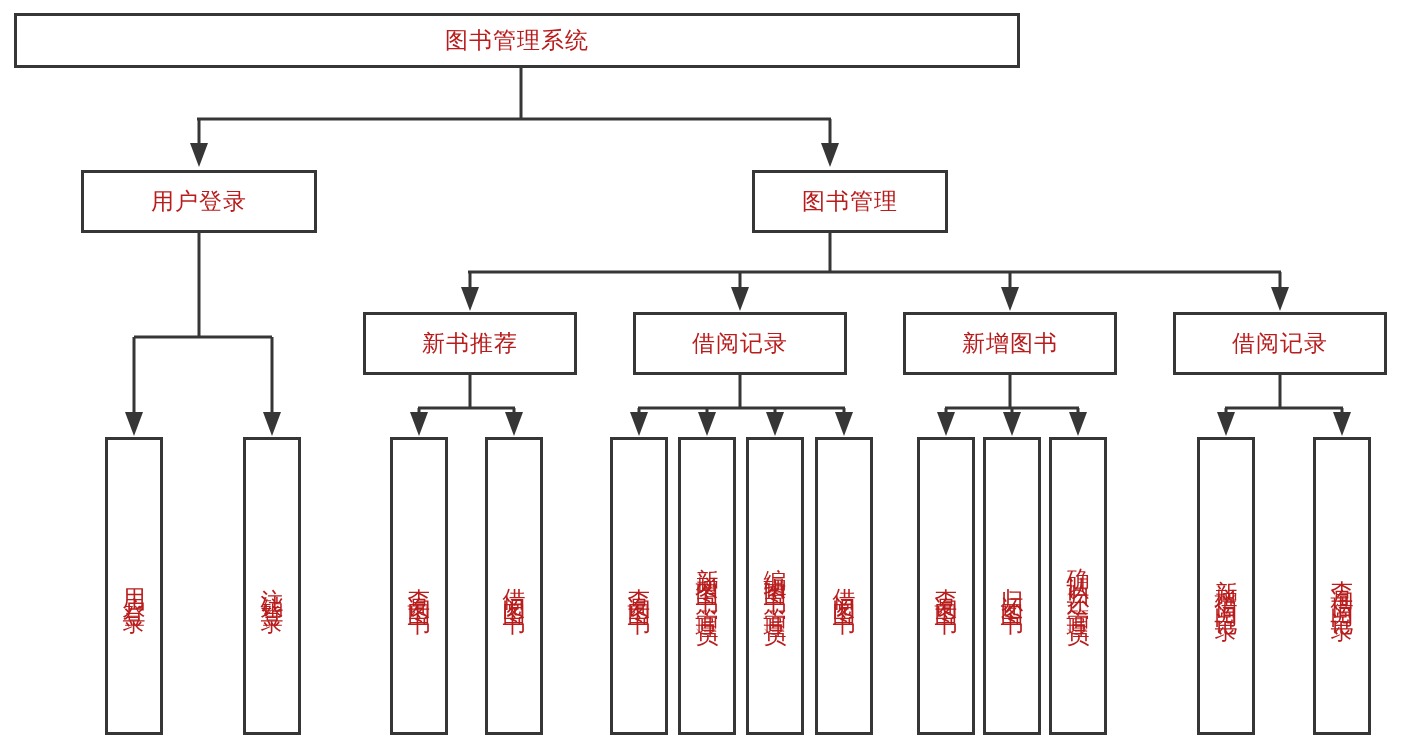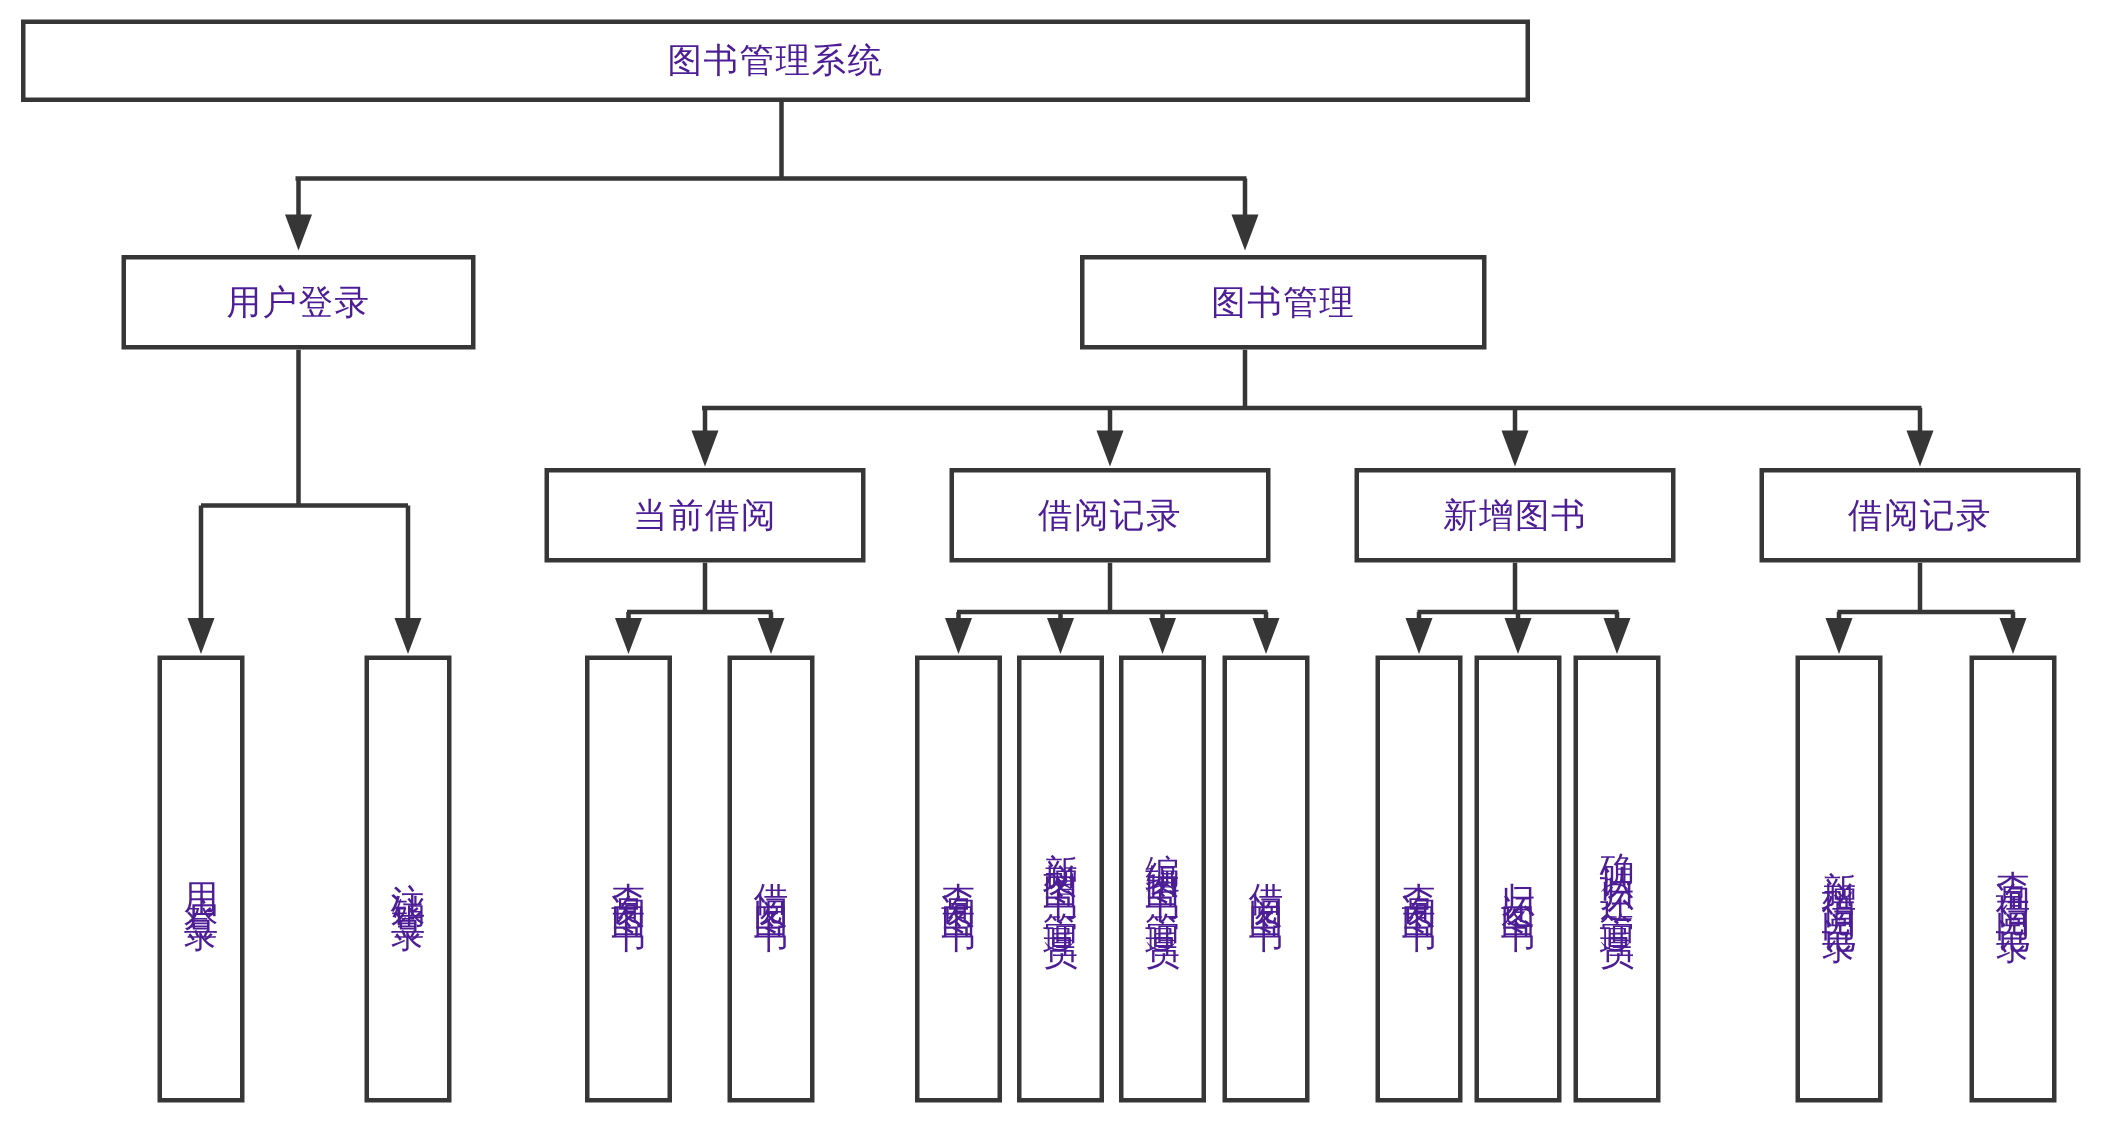--- a/index.html
+++ b/index.html
@@ -17,21 +17,21 @@
     z-index: 1;
   }
   .box {
     position: absolute;
     box-sizing: border-box;
     border: 3px solid #363636;
     background: #ffffff;
     display: flex;
     align-items: center;
     justify-content: center;
-    color: #4c1d95;
+    color: #b91c1c;
     font-size: 23px;
     letter-spacing: 1px;
     z-index: 2;
     text-align: center;
     line-height: 1.1;
   }
   .vert {
     writing-mode: vertical-rl;
     text-orientation: mixed;
     letter-spacing: 8px;
@@ -78,26 +78,26 @@
       M1217 412 L1235 412 L1226 436 Z M1333 412 L1351 412 L1342 436 Z"></path>
   </svg>
 
   <div class="box" style="left:14px; top:13px; width:1006px; height:55px">
     <span>图书管理系统</span>
   </div>
 
   <div class="box" style="left:81px; top:170px; width:236px; height:63px">
     <span>用户登录</span>
   </div>
-  <div class="box" style="left:720px; top:170px; width:271px; height:63px">
+  <div class="box" style="left:752px; top:170px; width:196px; height:63px">
     <span>图书管理</span>
   </div>
 
   <div class="box" style="left:363px; top:312px; width:214px; height:63px">
-    <span>当前借阅</span>
+    <span>新书推荐</span>
   </div>
   <div class="box" style="left:633px; top:312px; width:214px; height:63px">
     <span>借阅记录</span>
   </div>
   <div class="box" style="left:903px; top:312px; width:214px; height:63px">
     <span>新增图书</span>
   </div>
   <div class="box" style="left:1173px; top:312px; width:214px; height:63px">
     <span>借阅记录</span>
   </div>

